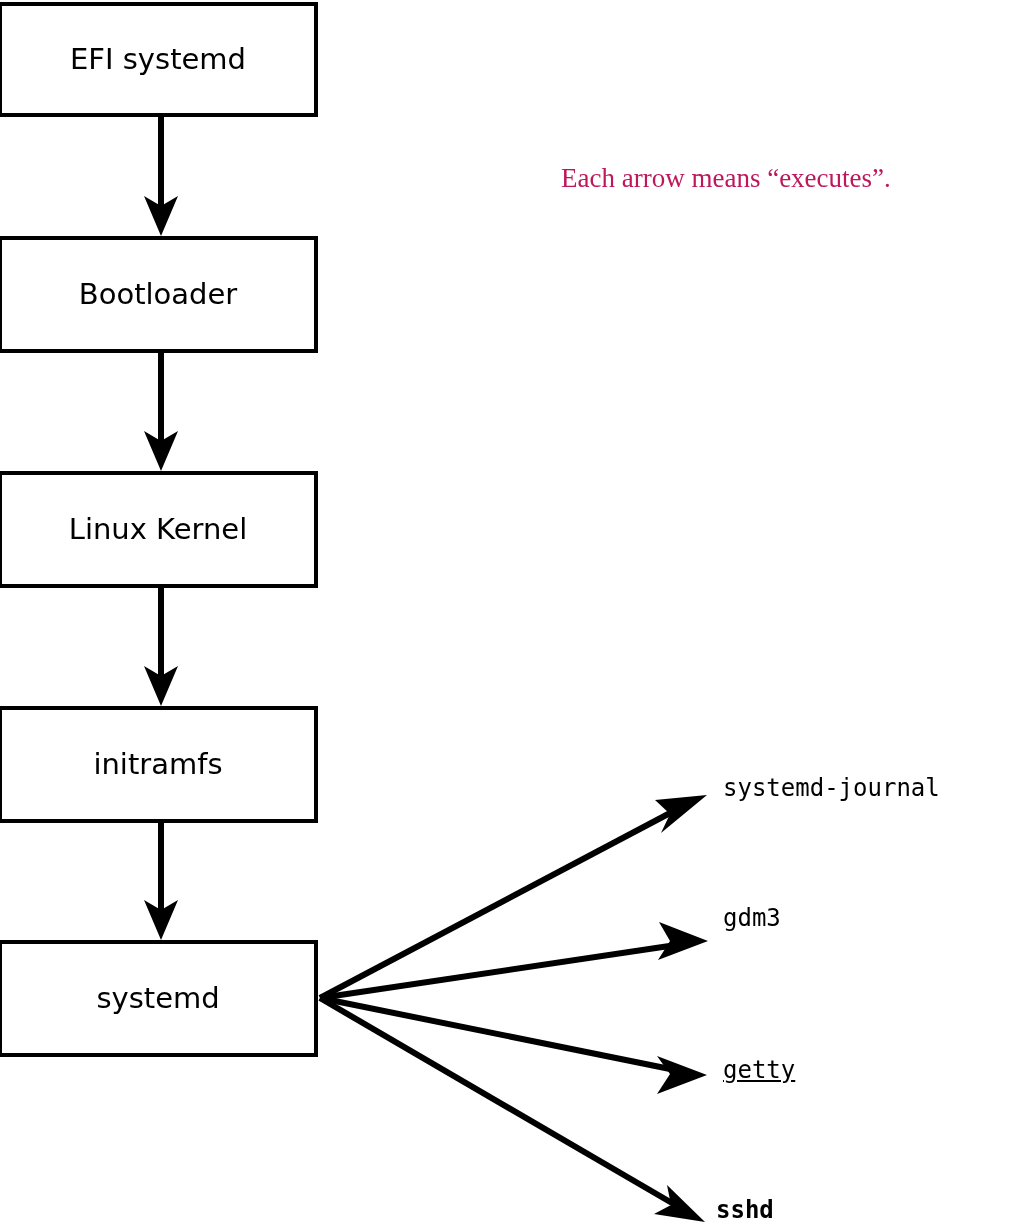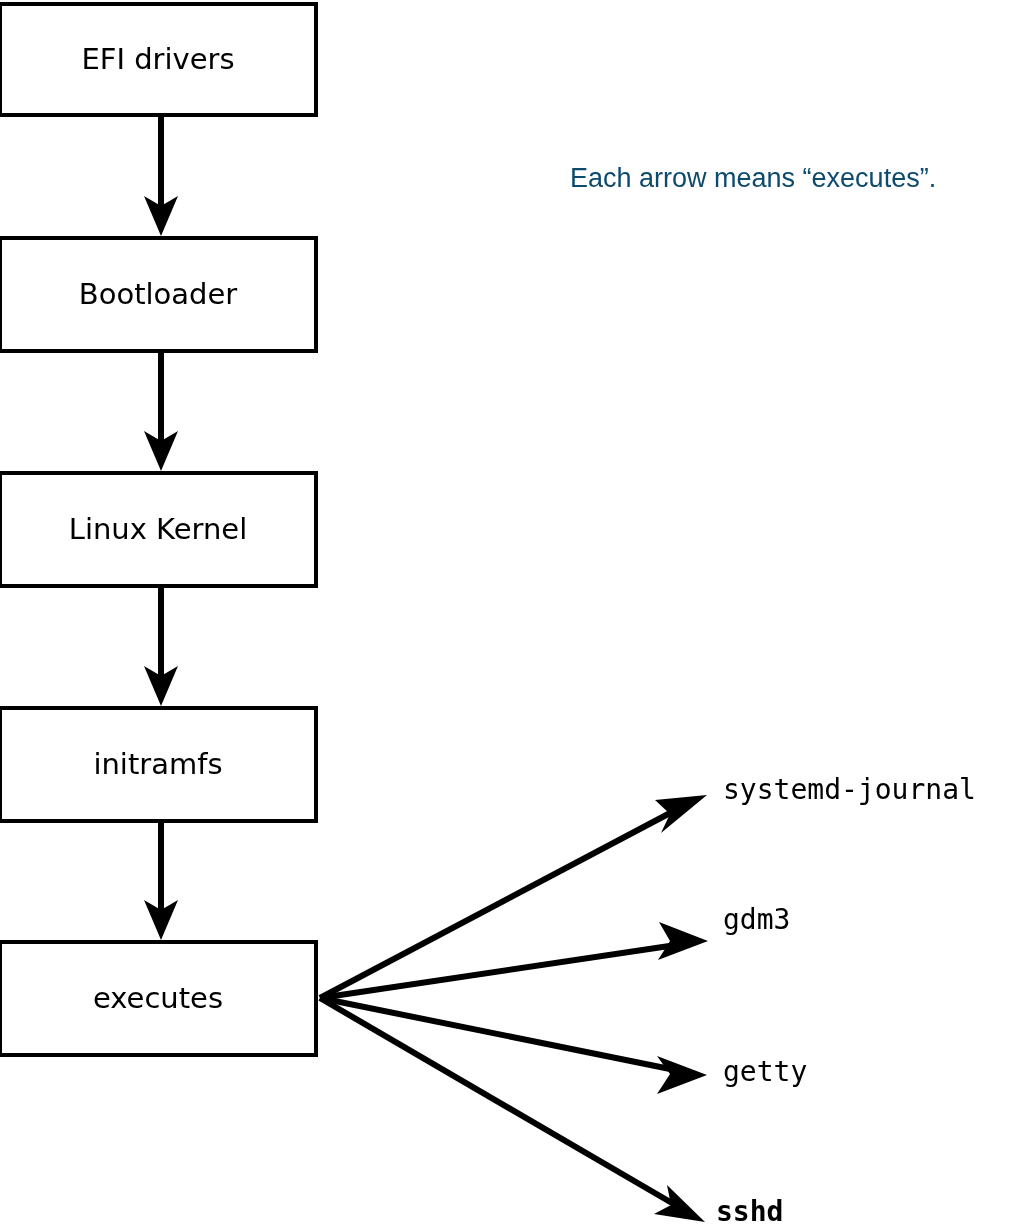--- a/index.html
+++ b/index.html
@@ -29,31 +29,30 @@
   .node-label {
     font-family: "DejaVu Sans", sans-serif;
     font-size: 29px;
     color: #000000;
     line-height: 1;
     letter-spacing: 0px;
     white-space: nowrap;
   }
   .annotation {
     position: absolute;
-    font-family: Liberation Sans, sans-serif;
+    font-family: Liberation Serif, serif;
     font-size: 27px;
-    color: #0c4a6e;
+    color: #be185d;
     white-space: nowrap;
     line-height: 1;
-    margin-left: 9px;
   }
   .leaf-label {
     position: absolute;
     font-family: "DejaVu Sans Mono", monospace;
-    font-size: 28px;
+    font-size: 24px;
     color: #000000;
     white-space: nowrap;
     line-height: 1;
   }
   #edges {
     position: absolute;
     left: 0;
     top: 0;
     width: 1023px;
     height: 1230px;
@@ -102,42 +101,42 @@
       <polygon points="707,1075 657,1056 670,1074 657,1094" fill="#000000"></polygon>
     </g>
 
     <g>
       <line x1="320" y1="998" x2="672" y2="1203" stroke="#000000" stroke-width="6"></line>
       <polygon points="705,1222 654,1214 671,1205 667,1185" fill="#000000"></polygon>
     </g>
   </svg>
 
   <div class="node-box" style="left:-2px; top:2px; width:320px; height:115px;">
-    <span class="node-label">EFI drivers</span>
+    <span class="node-label">EFI systemd</span>
   </div>
 
   <div class="node-box" style="left:-2px; top:236px; width:320px; height:117px;">
     <span class="node-label">Bootloader</span>
   </div>
 
   <div class="node-box" style="left:-2px; top:471px; width:320px; height:117px;">
     <span class="node-label">Linux Kernel</span>
   </div>
 
   <div class="node-box" style="left:-2px; top:706px; width:320px; height:117px;">
     <span class="node-label">initramfs</span>
   </div>
 
   <div class="node-box" style="left:-2px; top:940px; width:320px; height:117px;">
-    <span class="node-label">executes</span>
+    <span class="node-label">systemd</span>
   </div>
 
   <div class="annotation" style="left:561px; top:165px;">Each arrow means “executes”.</div>
 
   <div class="leaf-label" style="left:723px; top:776px;">systemd-journal</div>
 
   <div class="leaf-label" style="left:723px; top:906px;">gdm3</div>
 
-  <div class="leaf-label" style="left:723px; top:1058px;">getty</div>
+  <div class="leaf-label" style="left:723px; top:1058px;text-decoration:underline;">getty</div>
 
   <div class="leaf-label" style="left:716px; top:1198px;font-weight:bold;">sshd</div>
 
 </div>
 
 </body></html>

